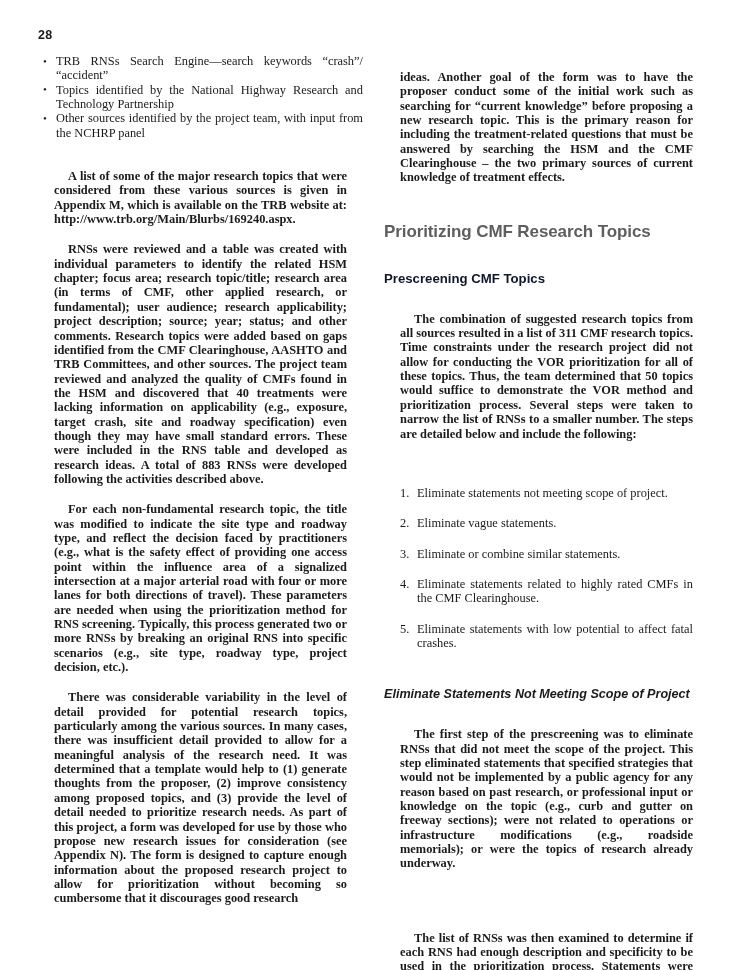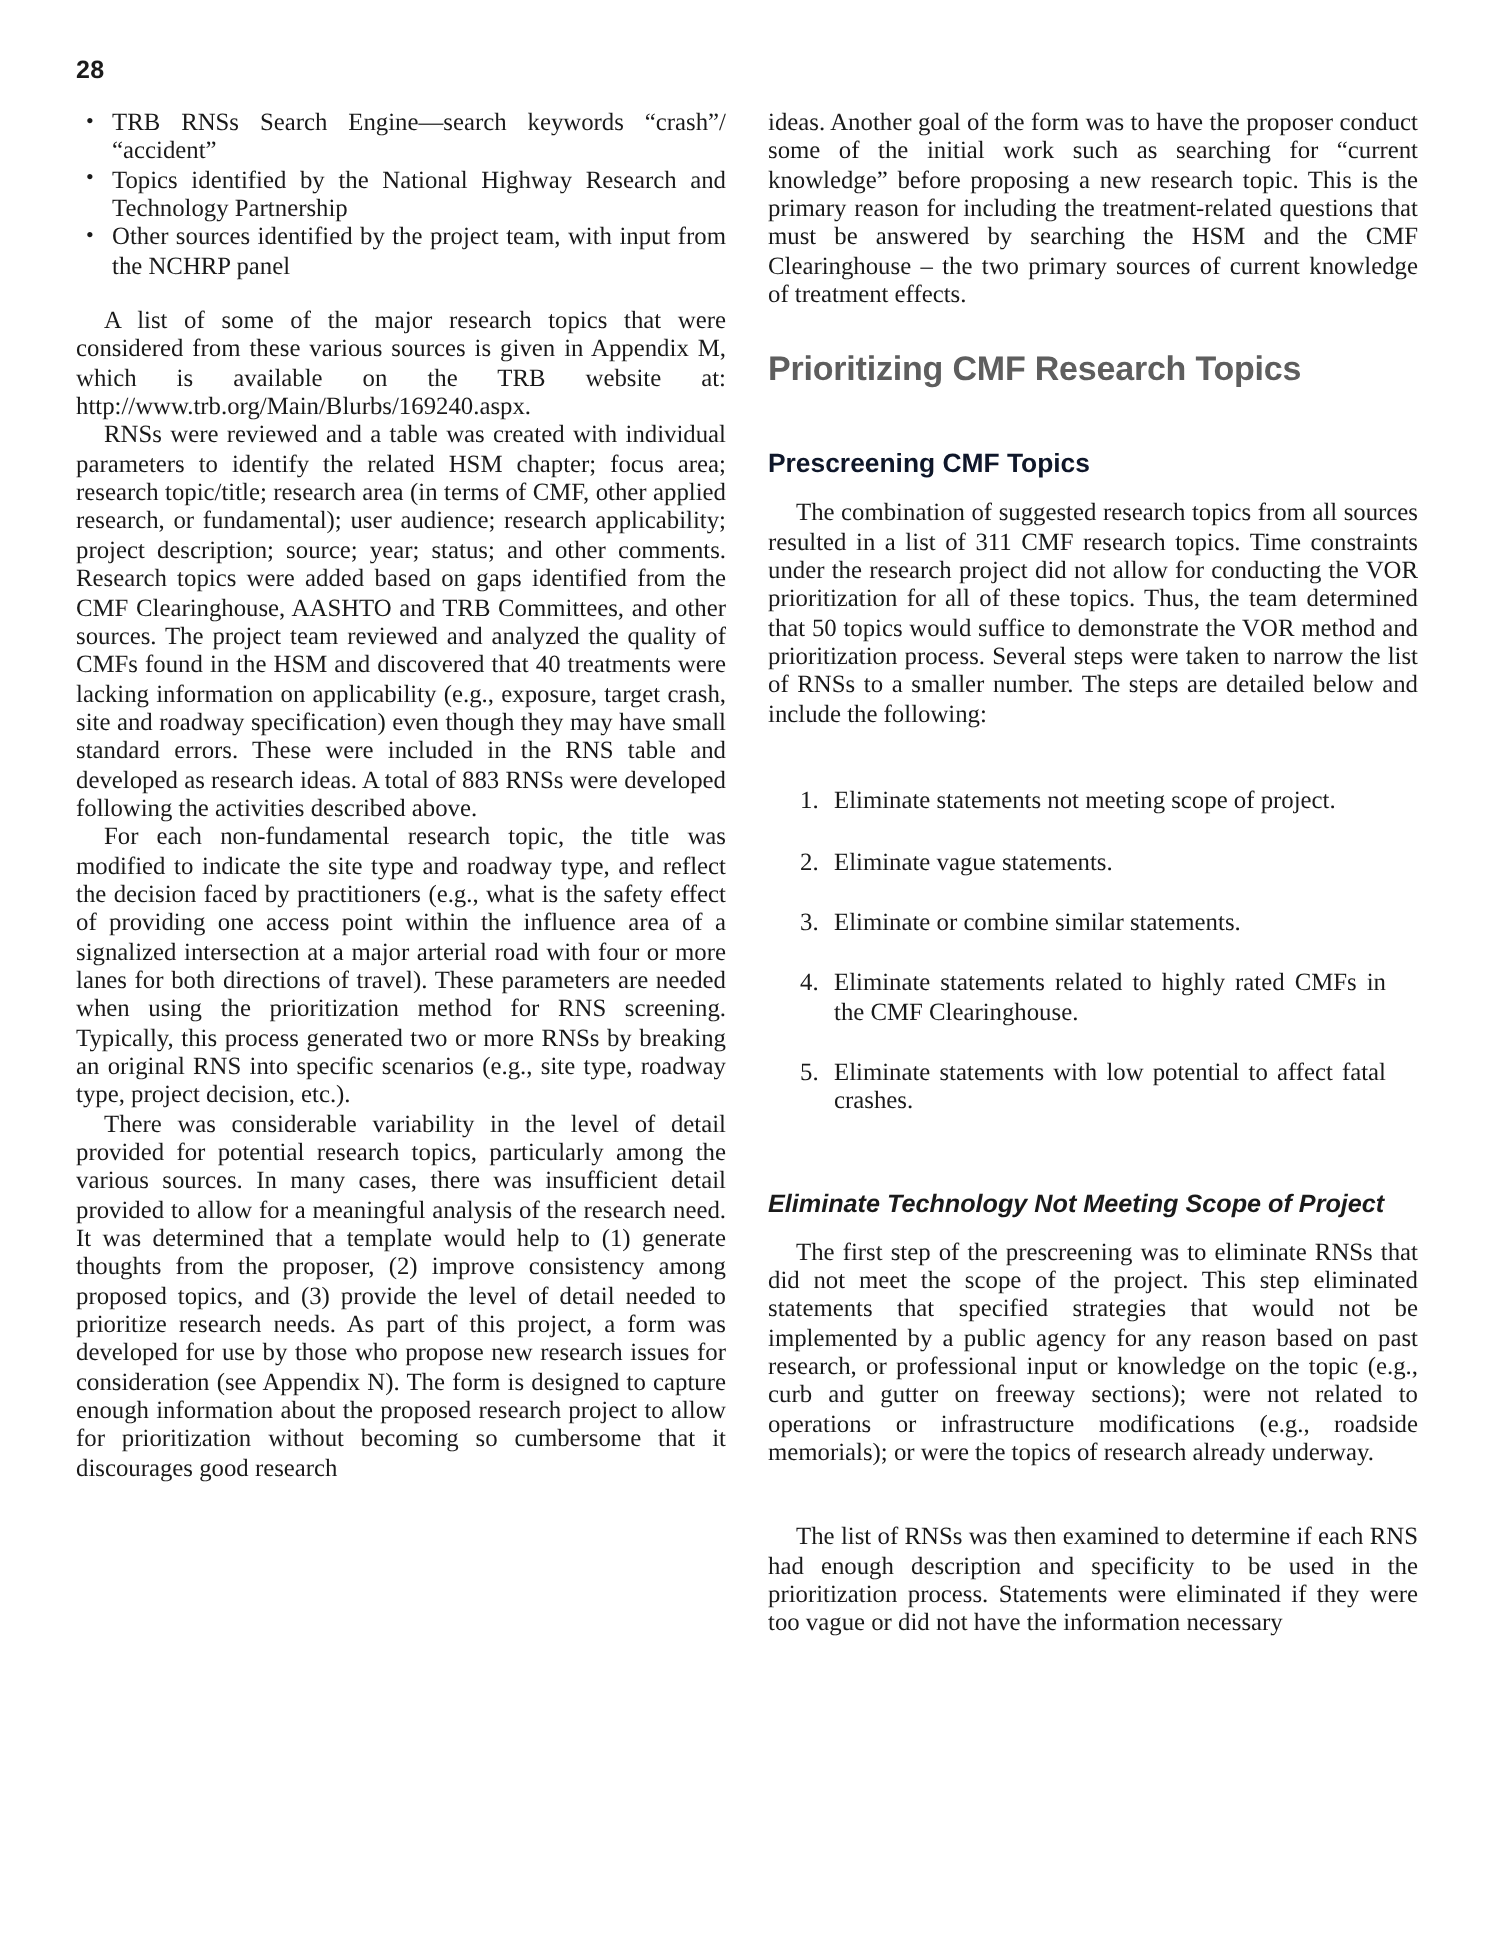--- a/index.html
+++ b/index.html
@@ -34,22 +34,23 @@
     font-size: 12.4px;
     line-height: 14.35px;
     text-align: justify;
     text-justify: inter-word;
     hyphens: manual;
   }
   .col-left  { left: 38px; }
   .col-right { left: 384px; }
 
   p.para {
-    margin: 0;
+    margin: 16px;
     text-indent: 14px;
+    font-weight: bold;
   }
   p.para.noindent { text-indent: 0; }
 
   ul.bullets {
     margin: 0 0 0 0;
     padding: 0;
     list-style: none;
   }
   ul.bullets > li {
     position: relative;
@@ -170,21 +171,21 @@
     <ol class="numlist">
       <li><span>Eliminate statements not meeting scope of project.</span></li>
       <li><span>Eliminate vague statements.</span></li>
       <li><span>Eliminate or combine similar statements.</span></li>
       <li><span>Eliminate statements related to highly rated CMFs in the CMF Clearinghouse.</span></li>
       <li><span>Eliminate statements with low potential to affect fatal crashes.</span></li>
     </ol>
 
     <div class="sp-21"></div>
 
-    <h4 class="h-ital">Eliminate Technology Not Meeting Scope of Project</h4>
+    <h4 class="h-ital">Eliminate Statements Not Meeting Scope of Project</h4>
 
     <div class="sp-9"></div>
 
     <p class="para">The first step of the prescreening was to eliminate RNSs that did not meet the scope of the project. This step eliminated statements that specified strategies that would not be implemented by a public agency for any reason based on past research, or professional input or knowledge on the topic (e.g., curb and gutter on freeway sections); were not related to operations or infrastructure modifications (e.g., roadside memorials); or were the topics of research already underway.</p>
 
     <div class="sp-19"></div>
 
 
     <div class="sp-9"></div>
 

